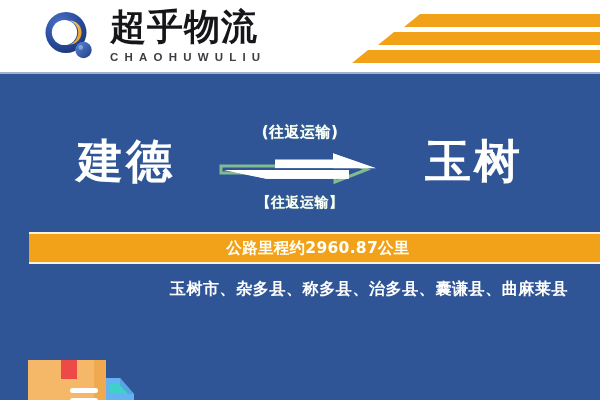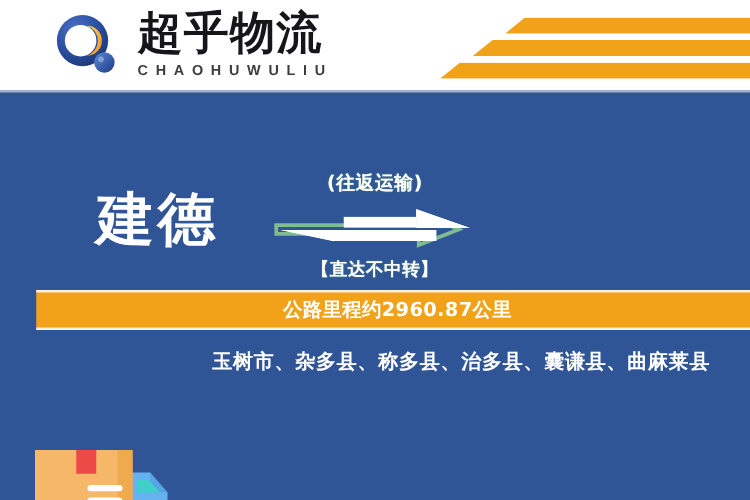--- a/index.html
+++ b/index.html
@@ -77,21 +77,21 @@
     position: absolute;
     left: 0; top: 0;
     width: 600px; height: 2px;
     background: #ffffff;
     opacity: 0.55;
   }
 
   
   #route-row {
     position: absolute;
-    left: 0; top: 34px;
+    left: 0; top: 20px;
     width: 504px; height: 160px;
   }
   .city {
     position: absolute;
     top: 42px;
     font-family: "DejaVu Sans", sans-serif;
     font-size: 46px;
     font-weight: bold;
     color: #ffffff;
     letter-spacing: 3px;
@@ -260,23 +260,24 @@
             <path d="M36 7.5 L118 7.5 L118 1.5 L160 16 L118 16 L118 7.5 Z" fill="#ffffff"></path>
             <path d="M118 1.2 L161 16.3 L118 16.3 Z" fill="#ffffff"></path>
             <rect x="60" y="7.5" width="58" height="8.6" fill="#ffffff"></rect>
 
             <path d="M52 18 L134 18 L134 26.8 L52 26.8 L10 18 Z" fill="#ffffff"></path>
             <path d="M52 18 L52 27 L9 18 Z" fill="#ffffff"></path>
             <rect x="52" y="18" width="82" height="8.8" fill="#ffffff"></rect>
           </svg>
         </div>
 
-        <div id="roundtrip-note">【直达不中转】</div>
+        <div id="roundtrip-note">【往返运输】</div>
       </div>
 
+      <div class="city" id="city-dest">玉树</div>
     </div>
 
     <div id="info-bar">
       <div class="bar-edge-top"></div>
       <span class="info-text">公路里程约2960.87公里</span>
       <span id="info-gap"></span>
       <div class="bar-edge-bottom"></div>
     </div>
 
     <div id="dest-list-row">

